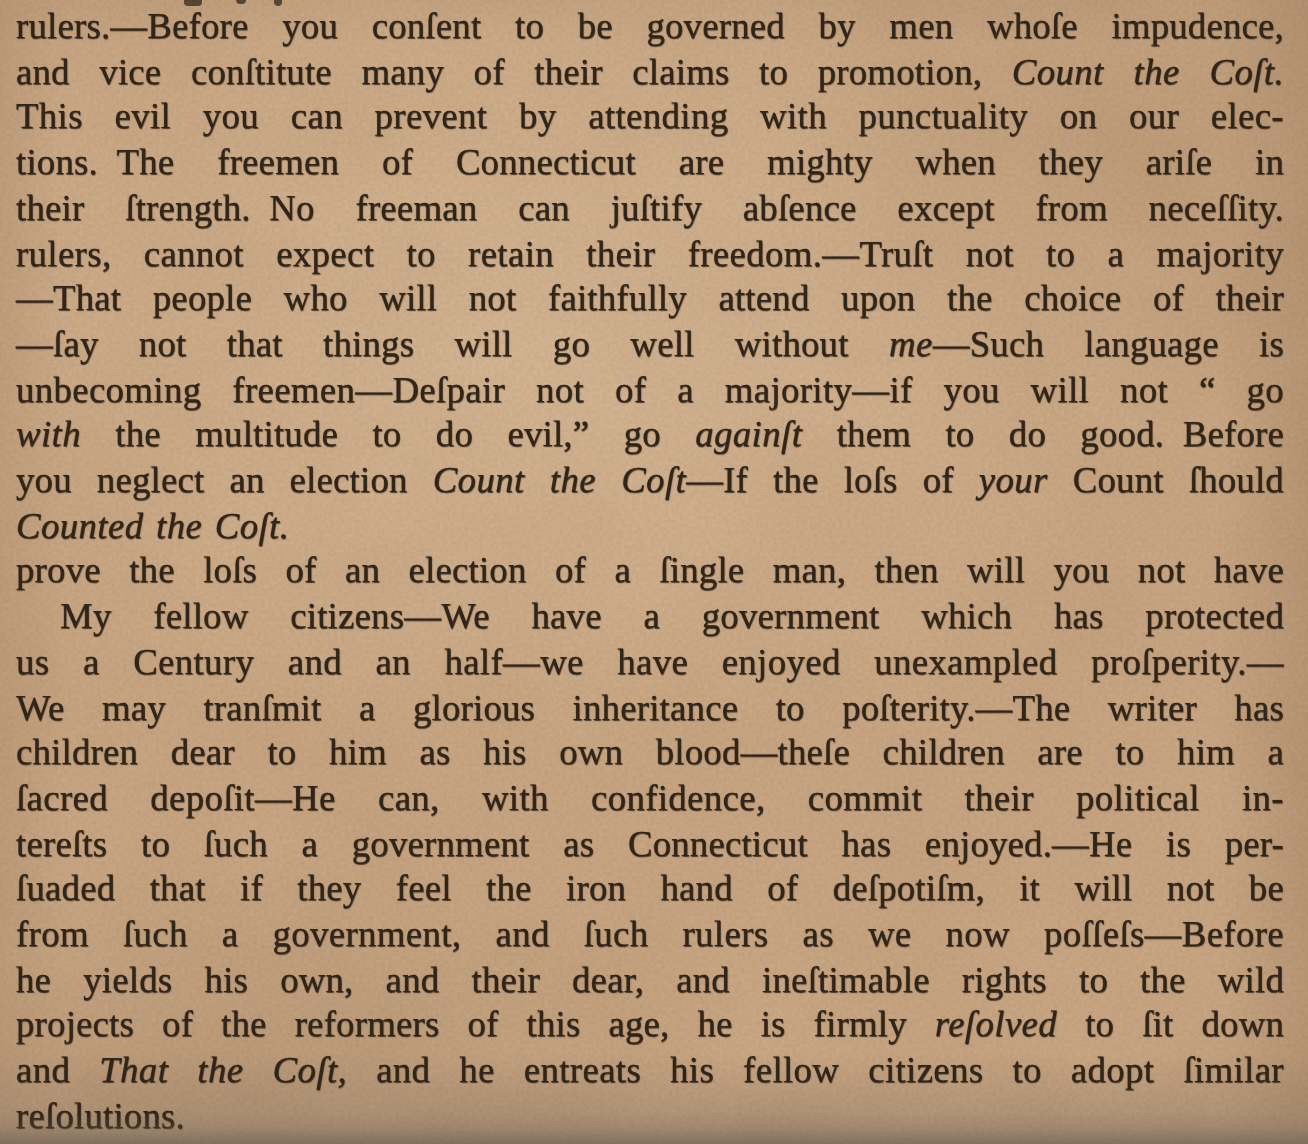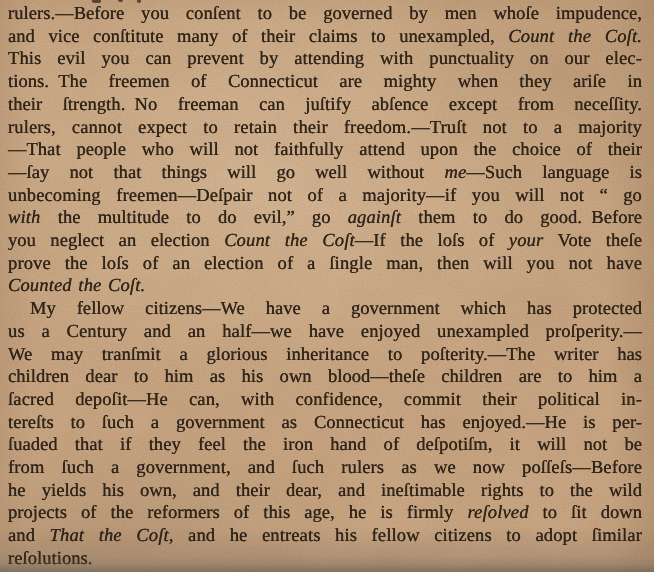--- a/index.html
+++ b/index.html
@@ -90,32 +90,32 @@
     <rect width="654" height="572" filter="url(#coarseMottle)"></rect>
     <rect width="654" height="572" filter="url(#fineGrain)"></rect>
   </svg>
 
   <div class="ink-speck speck-a"></div>
   <div class="ink-speck speck-b"></div>
   <div class="ink-speck speck-c"></div>
 
   <div class="page-text">
       <div class="line"><span>rulers.—Before you conſent to be governed by men whoſe impudence,</span></div>
-      <div class="line"><span>and vice conſtitute many of their claims to unexampled, </span><span class="it">Count the Coſt.</span></div>
+      <div class="line"><span>and vice conſtitute many of their claims to promotion, </span><span class="it">Count the Coſt.</span></div>
       <div class="line"><span>This evil you can prevent by attending with punctuality on our elec-</span></div>
       <div class="line"><span>tions. The freemen of Connecticut are mighty when they ariſe in</span></div>
       <div class="line"><span>their ſtrength. No freeman can juſtify abſence except from neceſſity.</span></div>
       <div class="line"><span>rulers, cannot expect to retain their freedom.—Truſt not to a majority</span></div>
       <div class="line"><span>—That people who will not faithfully attend upon the choice of their</span></div>
       <div class="line"><span>—ſay not that things will go well without </span><span class="it">me</span><span>—Such language is</span></div>
       <div class="line"><span>unbecoming freemen—Deſpair not of a majority—if you will not “ go</span></div>
       <div class="line"><span class="it">with</span><span> the multitude to do evil,” go </span><span class="it">againſt</span><span> them to do good. Before</span></div>
-      <div class="line"><span>you neglect an election </span><span class="it">Count the Coſt</span><span>—If the loſs of </span><span class="it">your</span><span> Vote theſe</span></div>
+      <div class="line"><span>you neglect an election </span><span class="it">Count the Coſt</span><span>—If the loſs of </span><span class="it">your</span><span> Count ſhould</span></div>
+      <div class="line last"><span class="it">Counted the Coſt.</span></div>
       <div class="line"><span>prove the loſs of an election of a ſingle man, then will you not have</span></div>
-      <div class="line last"><span class="it">Counted the Coſt.</span></div>
       <div class="line indent"><span>My fellow citizens—We have a government which has protected</span></div>
       <div class="line"><span>us a Century and an half—we have enjoyed unexampled proſperity.—</span></div>
       <div class="line"><span>We may tranſmit a glorious inheritance to poſterity.—The writer has</span></div>
       <div class="line"><span>children dear to him as his own blood—theſe children are to him a</span></div>
       <div class="line"><span>ſacred depoſit—He can, with confidence, commit their political in-</span></div>
       <div class="line"><span>tereſts to ſuch a government as Connecticut has enjoyed.—He is per-</span></div>
       <div class="line"><span>ſuaded that if they feel the iron hand of deſpotiſm, it will not be</span></div>
       <div class="line"><span>from ſuch a government, and ſuch rulers as we now poſſeſs—Before</span></div>
       <div class="line"><span>he yields his own, and their dear, and ineſtimable rights to the wild</span></div>
       <div class="line"><span>projects of the reformers of this age, he is firmly </span><span class="it">reſolved</span><span> to ſit down</span></div>

